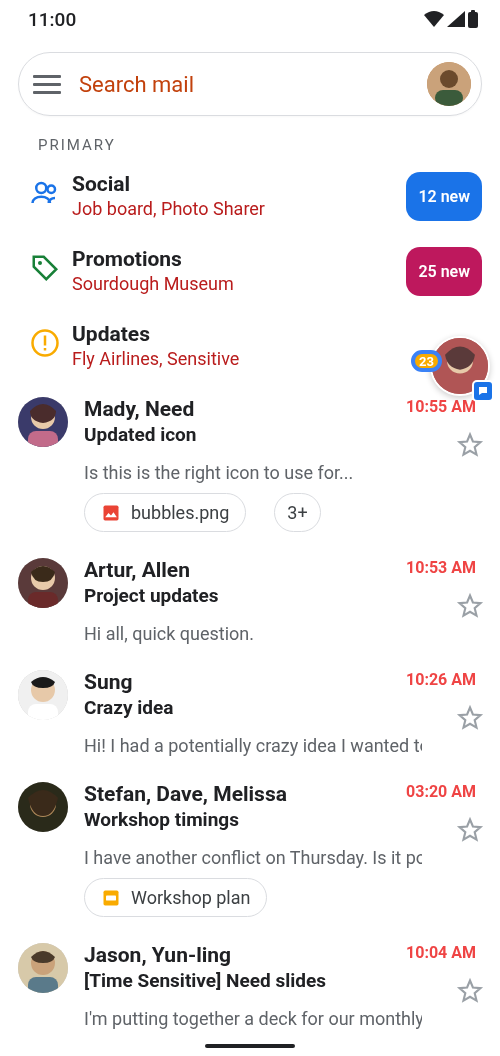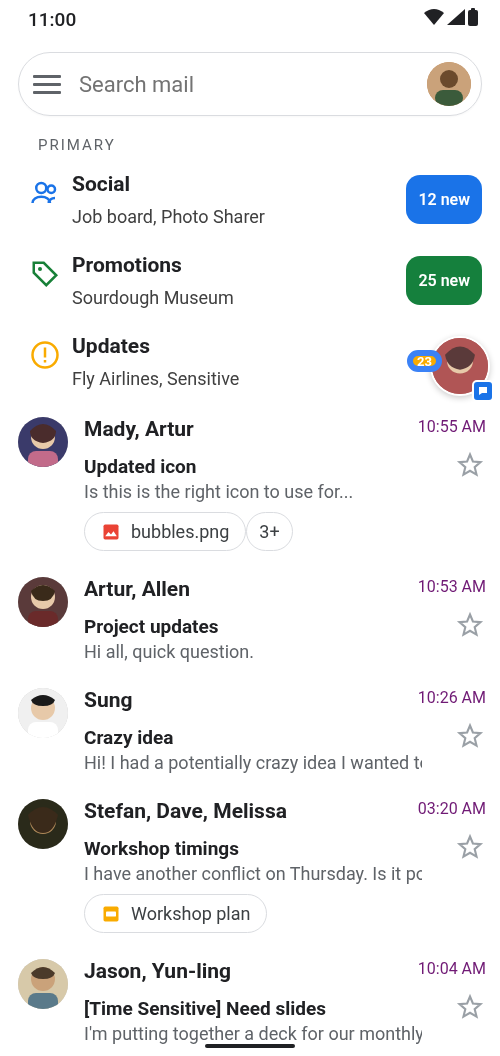--- a/index.html
+++ b/index.html
@@ -1,50 +1,50 @@
 <!DOCTYPE html>
 <html><head>
 <meta charset="utf-8">
 <style>
   * { box-sizing: border-box; margin: 0; padding: 0; }
   html, body { width: 500px; height: 1056px; font-family: Roboto, "Helvetica Neue", Arial, sans-serif; background: #fff; color: #202124; overflow: hidden; }
-  .statusbar { display: flex; justify-content: space-between; align-items: flex-start; padding: 8px 22px 0 28px; height: 30px; font-size: 19px; font-weight: 500; }
+  .statusbar { display: flex; justify-content: space-between; align-items: center; padding: 8px 22px 0 28px; height: 30px; font-size: 19px; font-weight: 500; }
   .statusbar-right { display: flex; align-items: center; gap: 3px; }
   .searchbar { margin: 22px 18px 10px 18px; height: 64px; border: 1px solid #dadce0; border-radius: 32px; display: flex; align-items: center; padding: 0 10px 0 14px; box-shadow: 0 1px 2px rgba(0,0,0,0.03); }
   .burger { width: 28px; height: 28px; display: flex; flex-direction: column; justify-content: center; gap: 5px; margin-right: 18px; }
   .burger span { display: block; height: 3px; background: #5f6368; border-radius: 1px; }
-  .search-text { flex: 1; font-size: 22px; color: #737373; }
+  .search-text { flex: 1; font-size: 22px; color: #c2410c; }
   .avatar { width: 44px; height: 44px; border-radius: 50%; background: #c28e5c; overflow: hidden; position: relative; }
   .avatar svg { position: absolute; inset: 0; }
   .section-label { font-size: 15px; letter-spacing: 2px; color: #5f6368; padding: 10px 22px 6px 38px; }
   .list { }
   .cat-row { display: flex; align-items: flex-start; padding: 12px 18px 14px 18px; }
   .cat-icon { width: 54px; display: flex; justify-content: center; padding-top: 6px; }
   .cat-body { flex: 1; }
   .cat-title { font-size: 21px; font-weight: 700; color: #202124; }
-  .cat-sub { font-size: 18px; color: #404040; margin-top: 10px; }
+  .cat-sub { font-size: 18px; color: #b91c1c; margin-top: 2px; }
   .badge { align-self: center; padding: 15px 12px; border-radius: 14px; color: #fff; font-size: 16px; font-weight: 600; white-space: nowrap; }
   .badge.blue { background: #1a73e8; }
-  .badge.green { background: #15803d; }
+  .badge.green { background: #be185d; }
   .email-row { display: flex; align-items: flex-start; padding: 14px 18px 12px 18px; position: relative; }
   .sender-avatar { width: 50px; height: 50px; border-radius: 50%; overflow: hidden; margin-right: 16px; flex-shrink: 0; background: #ccc; position: relative; }
   .sender-avatar svg { position: absolute; inset:0; }
   .email-body { flex: 1; min-width: 0; padding-right: 60px; }
   .email-senders { font-size: 21px; font-weight: 700; color: #202124; }
-  .email-subject { font-size: 19px; font-weight: 700; color: #202124; margin-top: 14px; }
-  .email-snippet { font-size: 18px; color: #5f6368; margin-top: 3px; white-space: nowrap; overflow: hidden; text-overflow: clip; }
-  .email-time { position: absolute; right: 14px; top: 14px; font-size: 16px; font-weight: 400; color: #701a75; }
+  .email-subject { font-size: 19px; font-weight: 700; color: #202124; margin-top: 2px; }
+  .email-snippet { font-size: 18px; color: #5f6368; margin-top: 16px; white-space: nowrap; overflow: hidden; text-overflow: clip; }
+  .email-time { position: absolute; right: 24px; top: 14px; font-size: 16px; font-weight: 700; color: #ef4444; }
   .star { position: absolute; right: 16px; top: 48px; width: 28px; height: 28px; }
   .star svg path { fill: none; stroke: #9aa0a6; stroke-width: 1.8; }
-  .chips { display: flex; gap: 0; margin-top: 10px; }
+  .chips { display: flex; gap: 28px; margin-top: 10px; }
   .chip { display: inline-flex; align-items: center; gap: 10px; border: 1px solid #dadce0; border-radius: 22px; padding: 8px 16px; font-size: 18px; color: #3c4043; }
   .chip.count { padding: 6px 12px; }
   .floating-avatar { position: absolute; right: 10px; top: 336px; width: 60px; height: 60px; border-radius: 50%; background: #b05555; border: 2px solid #fff; box-shadow: 0 2px 6px rgba(0,0,0,0.2); z-index: 5; }
   .floating-bubble { position: absolute; right: 6px; top: 380px; width: 22px; height: 22px; background: #1a73e8; border-radius: 5px; border: 2px solid #fff; z-index: 6; display:flex; align-items:center; justify-content:center;}
-  .floating-count { position: absolute; right: 58px; top: 350px; min-width: 22px; height: 22px; background: #f9ab00; border-radius: 11px; border: 6px solid #3b82f6; z-index: 6; color:#fff; font-size:13px; font-weight:700; display:flex; align-items:center; justify-content:center; padding:0 4px;}
+  .floating-count { position: absolute; right: 58px; top: 350px; min-width: 22px; height: 22px; background: #f9ab00; border-radius: 11px; border: 4px solid #3b82f6; z-index: 6; color:#fff; font-size:13px; font-weight:700; display:flex; align-items:center; justify-content:center; padding:0 4px;}
   .home-indicator { position: absolute; bottom: 8px; left: 50%; transform: translateX(-50%); width: 90px; height: 4px; background: #202124; border-radius: 2px; }
 </style>
 </head>
 <body>
 
 <div class="statusbar">
   <span>11:00</span>
   <span class="statusbar-right">
     <svg width="20" height="16" viewBox="0 0 20 16">
         <path d="M10 16 L0 4 Q10 -4 20 4 Z" fill="#202124"></path>
@@ -128,21 +128,21 @@
   <div class="email-row">
     <div class="sender-avatar">
       <svg viewBox="0 0 50 50">
           <rect width="50" height="50" fill="#3a3a6a"></rect>
           <circle cx="25" cy="20" r="12" fill="#e7c9a9"></circle>
           <path d="M12 14q13-14 26 0q0 10-13 12q-13-2-13-12" fill="#4a2c2c"></path>
           <rect x="10" y="34" width="30" height="20" rx="8" fill="#c26b8a"></rect>
         </svg>
     </div>
     <div class="email-body">
-      <div class="email-senders">Mady, Artur</div>
+      <div class="email-senders">Mady, Need</div>
       <div class="email-subject">Updated icon</div>
       <div class="email-snippet">Is this is the right icon to use for...</div>
       <div class="chips">
         <div class="chip">
           <svg width="20" height="20" viewBox="0 0 24 24">
               <rect x="3" y="3" width="18" height="18" rx="2" fill="#ea4335"></rect>
               <path d="M5 17l4-5 3 3 3-4 4 6H5z" fill="#fff"></path>
             </svg>
           <span>bubbles.png</span>
         </div>

